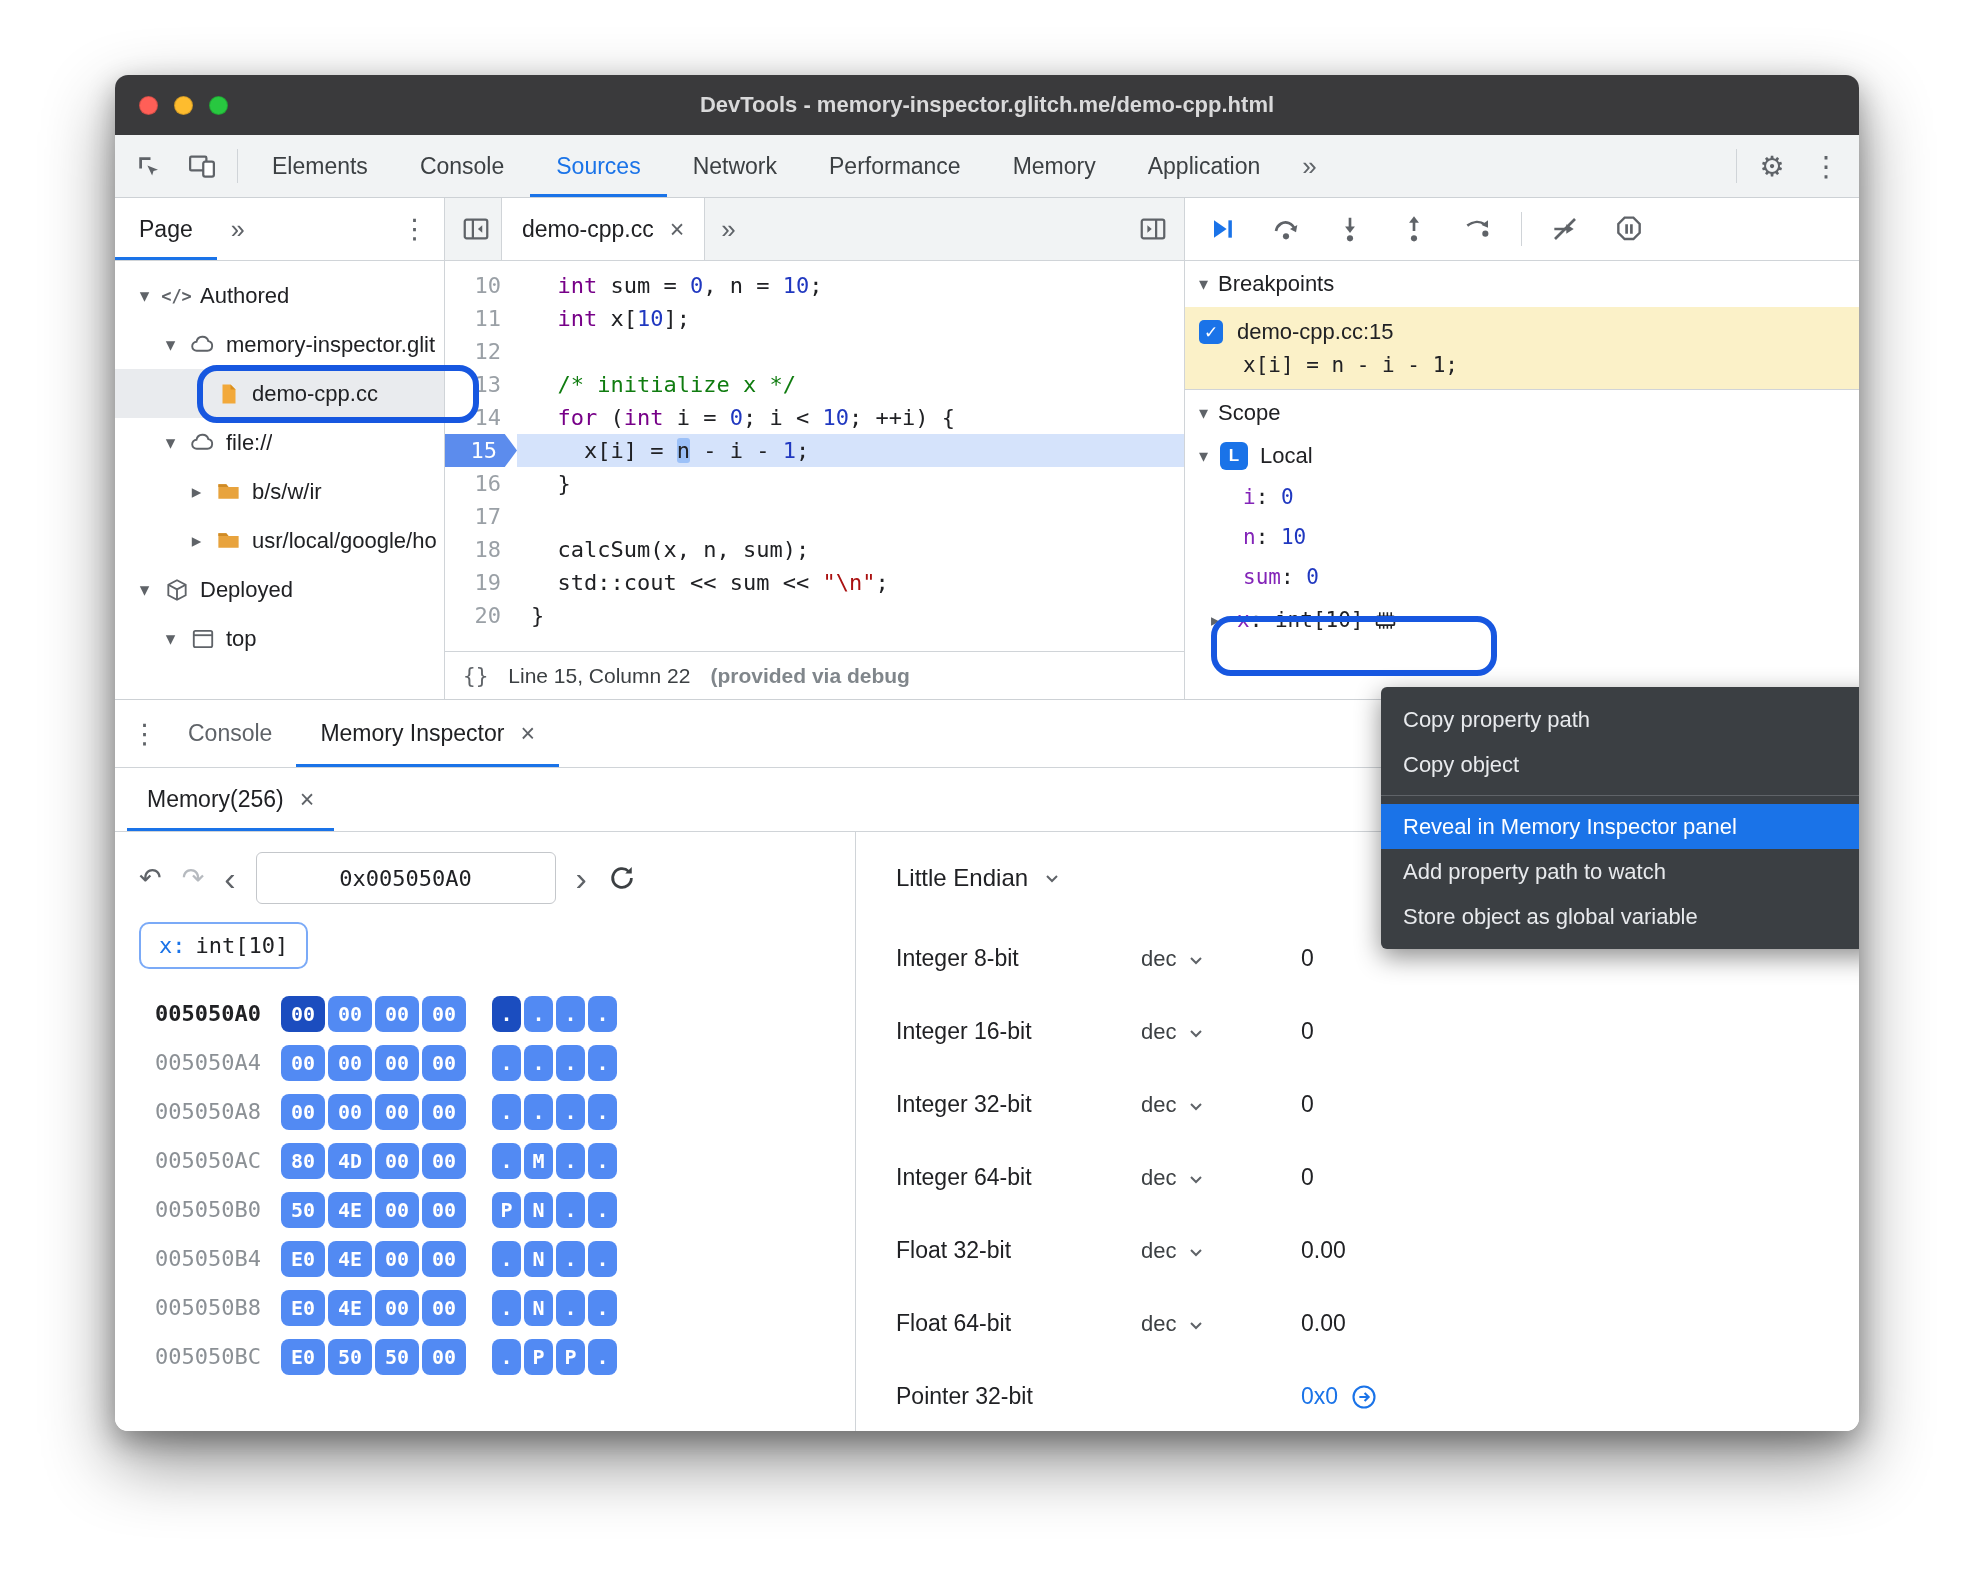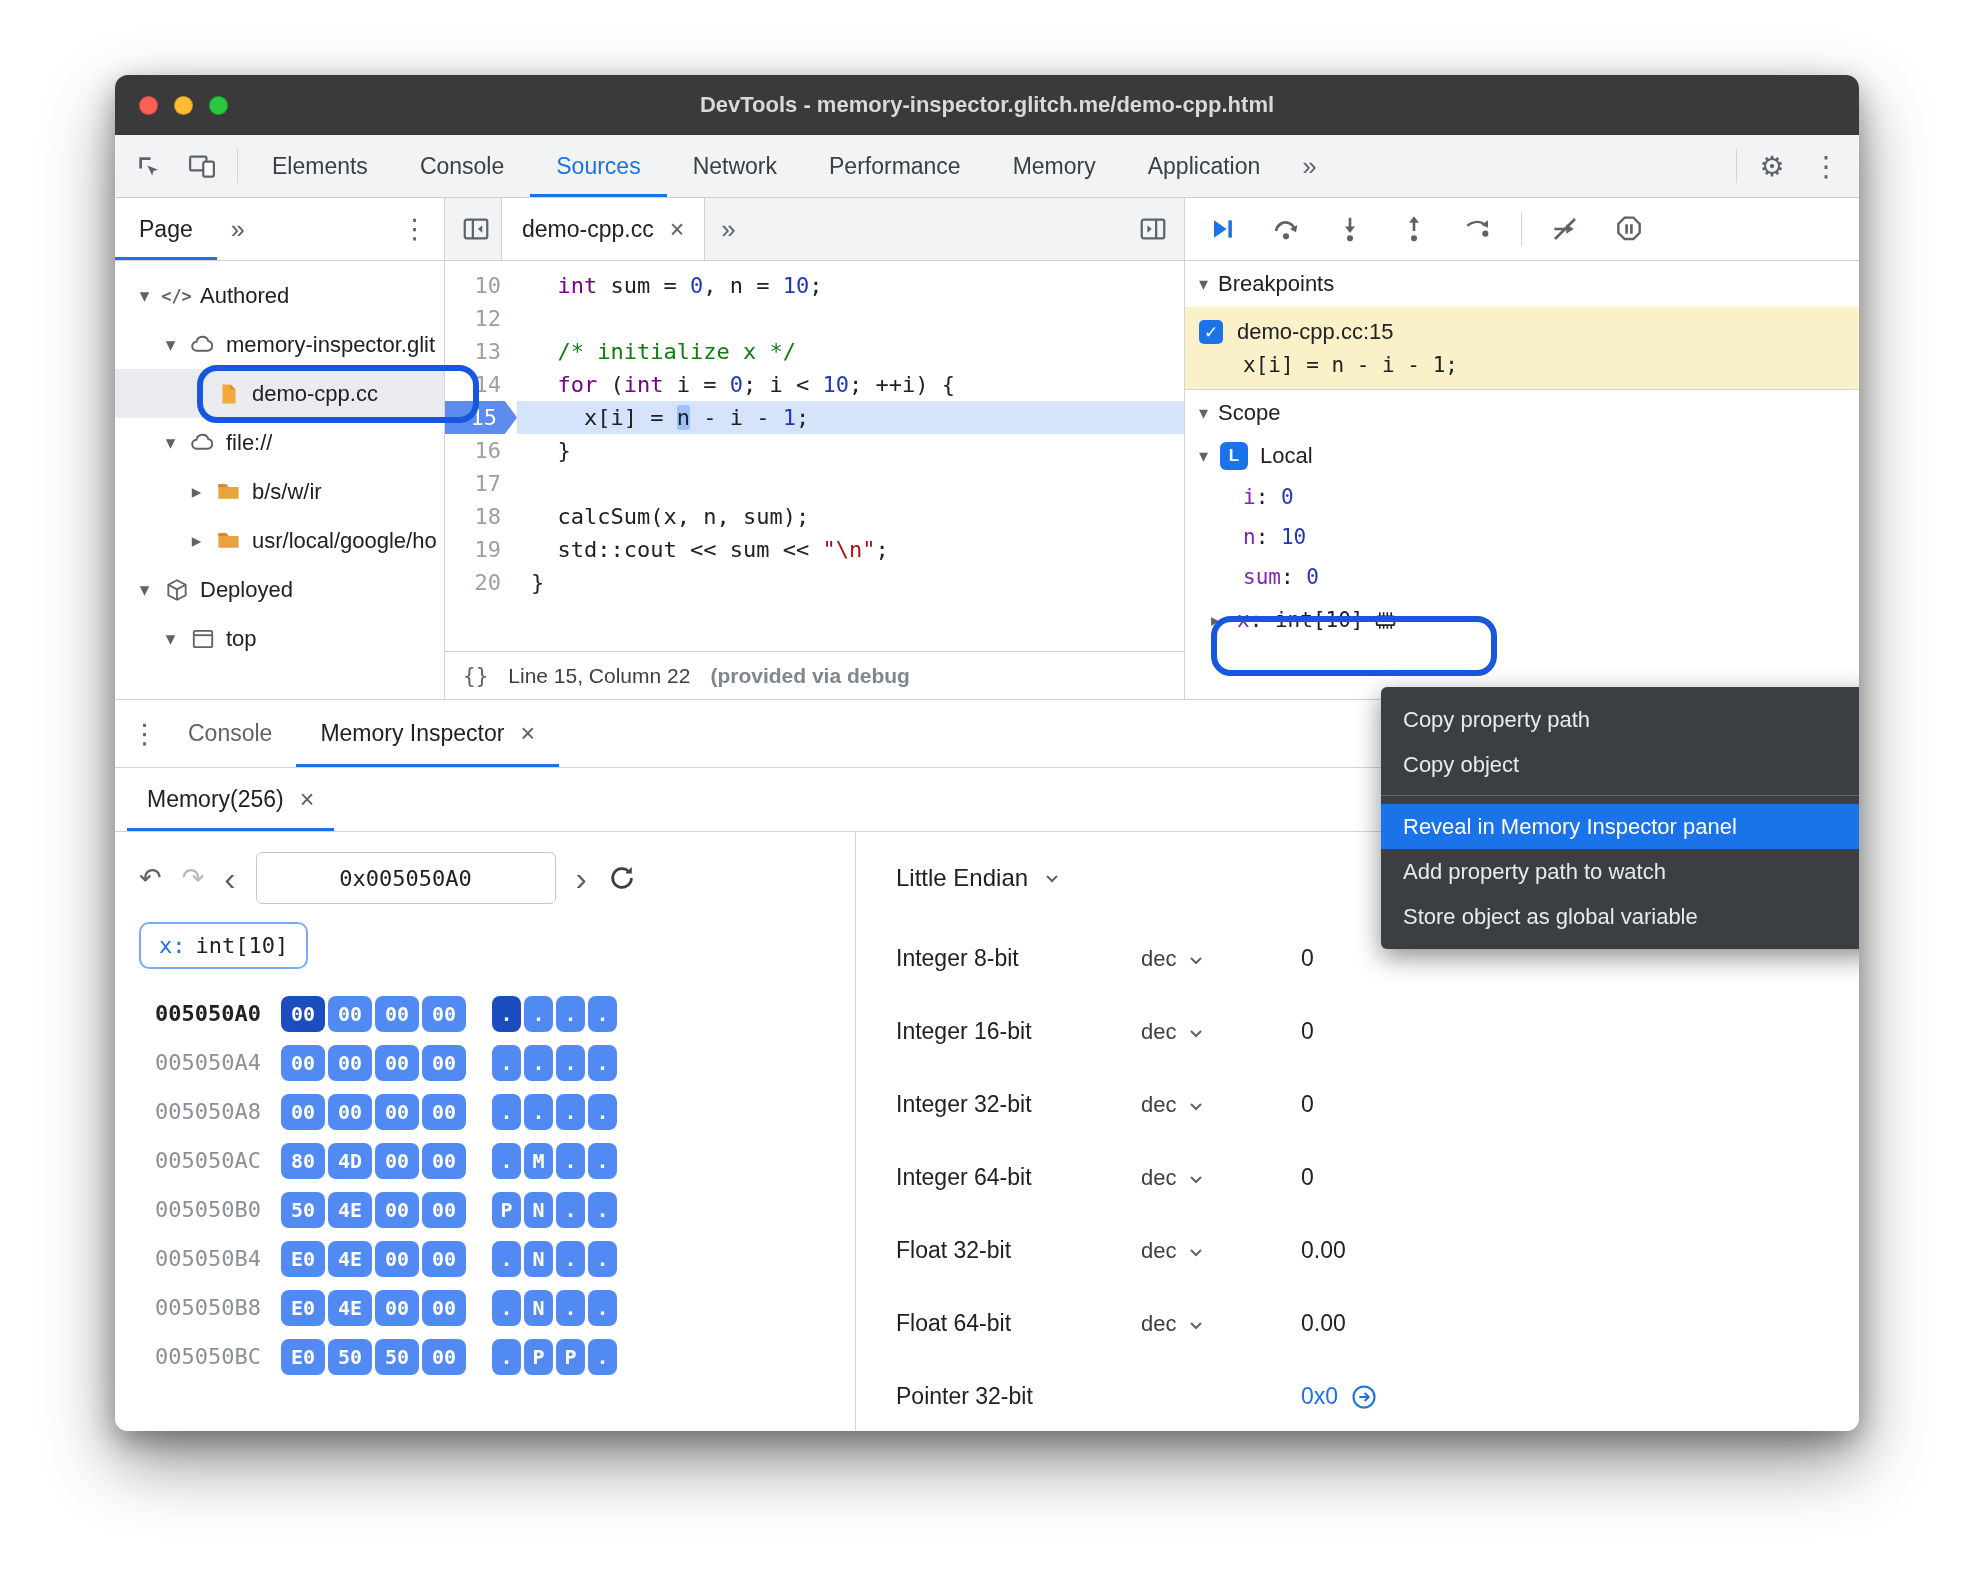--- a/index.html
+++ b/index.html
@@ -308,20 +308,24 @@
               <path d="M7.5 9l3.5 3-3.5 3z" fill="#5f6368"></path>
             </svg>
           </div>
       </div>
       <div class="code-area" id="code">
           <div class="code-row">
             <div class="gutter">10</div>
             <div class="code-text"><span class="tk-p">  </span><span class="tk-k">int</span><span class="tk-p"> sum = </span><span class="tk-n">0</span><span class="tk-p">, n = </span><span class="tk-n">10</span><span class="tk-p">;</span></div>
           </div>
           <div class="code-row">
+            <div class="gutter">11</div>
+            <div class="code-text"><span class="tk-p">  </span><span class="tk-k">int</span><span class="tk-p"> x[</span><span class="tk-n">10</span><span class="tk-p">];</span></div>
+          </div>
+          <div class="code-row">
             <div class="gutter">12</div>
             <div class="code-text"></div>
           </div>
           <div class="code-row">
             <div class="gutter">13</div>
             <div class="code-text"><span class="tk-p">  </span><span class="tk-c">/* initialize x */</span></div>
           </div>
           <div class="code-row">
             <div class="gutter">14</div>
             <div class="code-text"><span class="tk-p">  </span><span class="tk-k">for</span><span class="tk-p"> (</span><span class="tk-k">int</span><span class="tk-p"> i = </span><span class="tk-n">0</span><span class="tk-p">; i &lt; </span><span class="tk-n">10</span><span class="tk-p">; ++i) {</span></div>

